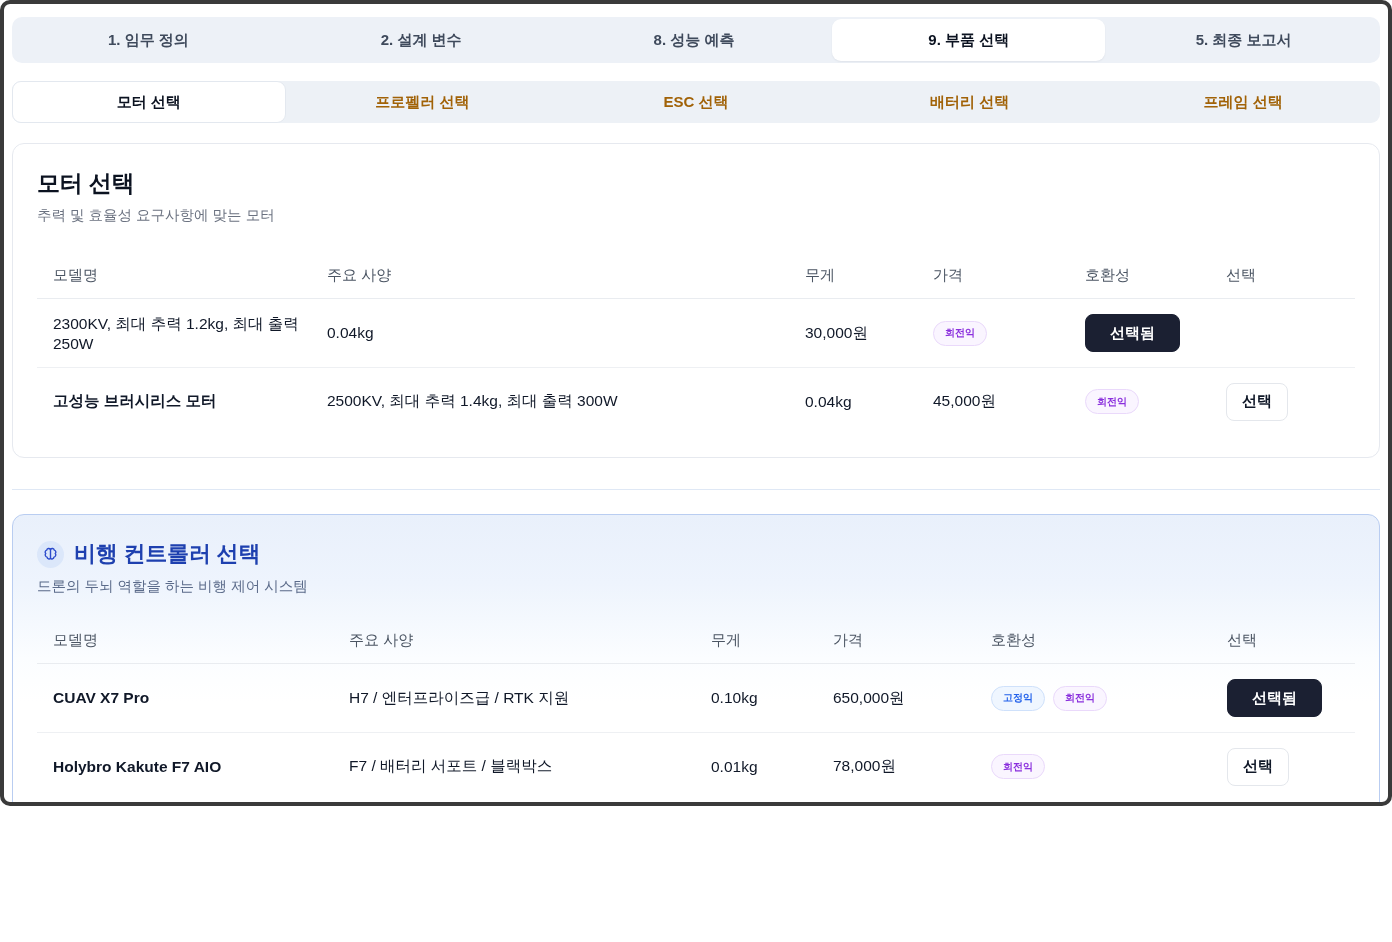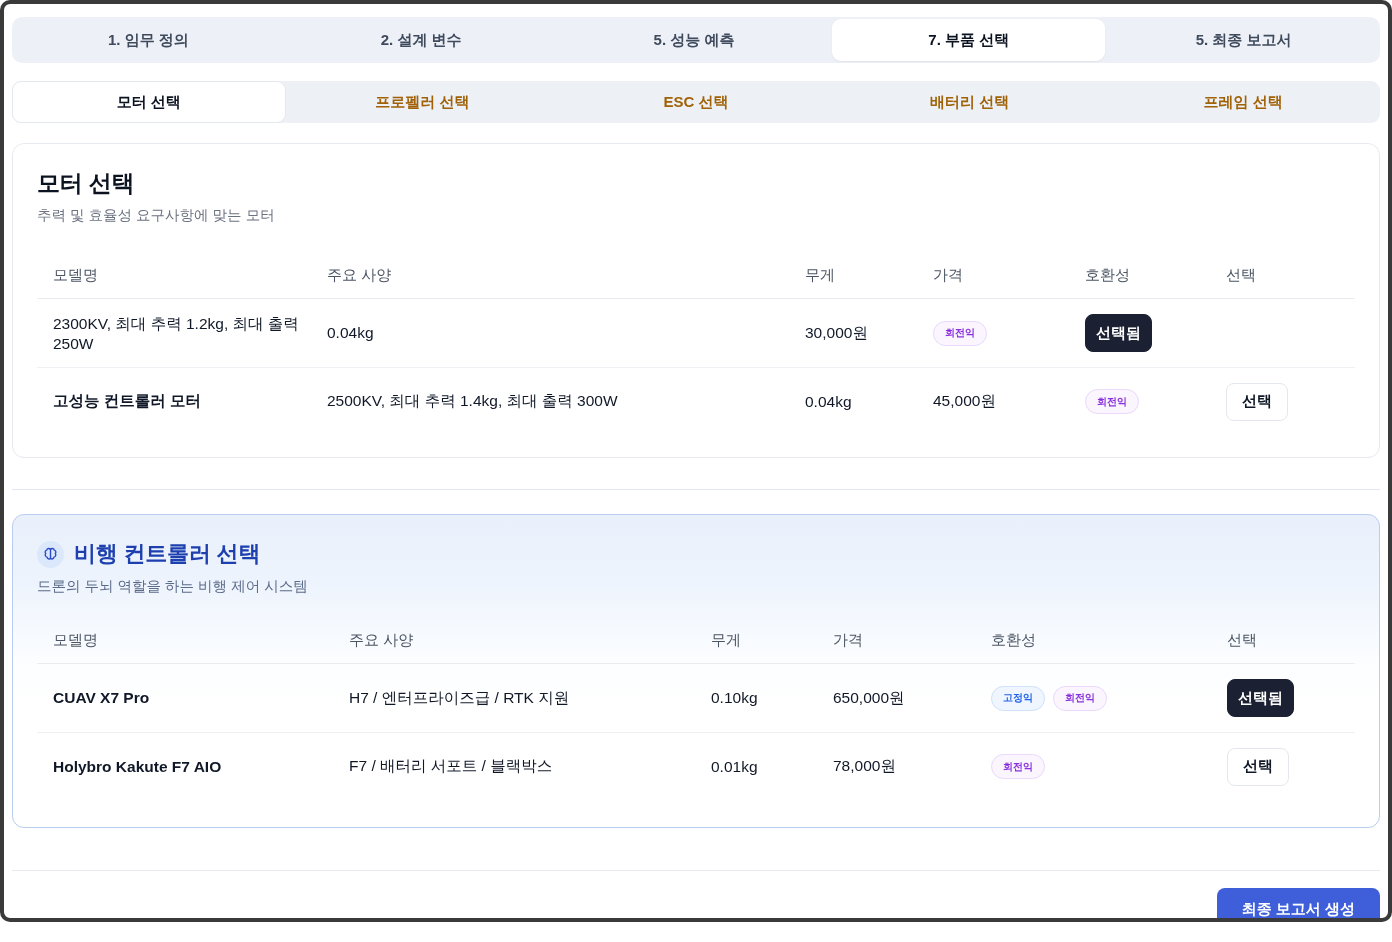--- a/index.html
+++ b/index.html
@@ -3,21 +3,21 @@
 <meta charset="utf-8">
 <style>
   * { margin: 0; padding: 0; box-sizing: border-box; }
   html, body { background: #ffffff; }
   body {
     font-family: "Liberation Sans", "DejaVu Sans", sans-serif;
     color: #0f172a;
   }
   .screen {
     width: 1392px;
-    height: 922px;
+    height: 806px;
     border: 4px solid #3a3a3a;
     border-radius: 10px;
     background: #ffffff;
     overflow: hidden;
     padding: 0 8px;
   }
 
   
   .stepper {
     margin-top: 13px;
@@ -174,21 +174,21 @@
     font-size: 15px;
     font-weight: 700;
     cursor: pointer;
     font-family: inherit;
   }
   .btn-selected {
     background: #1b2032;
     color: #ffffff;
     border: 1px solid #1b2032;
     height: 38px;
-    padding: 0 10px;
+    padding: 0 24px;
   }
   .btn-outline {
     background: #ffffff;
     color: #101828;
     border: 1px solid #e4e7ec;
     height: 38px;
     padding: 0 15px;
   }
 
   
@@ -213,22 +213,22 @@
   }
 </style>
 </head>
 <body>
 
 <div class="screen">
 
   <nav class="stepper">
     <div class="step">1. 임무 정의</div>
     <div class="step">2. 설계 변수</div>
-    <div class="step">5. 성능 예측</div>
-    <div class="step active">7. 부품 선택</div>
+    <div class="step">8. 성능 예측</div>
+    <div class="step active">9. 부품 선택</div>
     <div class="step">5. 최종 보고서</div>
   </nav>
 
   <nav class="subtabs">
     <div class="subtab active">모터 선택</div>
     <div class="subtab">프로펠러 선택</div>
     <div class="subtab">ESC 선택</div>
     <div class="subtab">배터리 선택</div>
     <div class="subtab">프레임 선택</div>
   </nav>
@@ -253,21 +253,21 @@
         <div>30,000원</div>
         <div class="badges">
           <span class="badge badge-purple">회전익</span>
         </div>
         <div>
           <button class="btn btn-selected">선택됨</button>
         </div>
       </div>
 
       <div class="trow tr motor-grid">
-        <div class="cell-model">고성능 컨트롤러 모터</div>
+        <div class="cell-model">고성능 브러시리스 모터</div>
         <div>2500KV, 최대 추력 1.4kg, 최대 출력 300W</div>
         <div>0.04kg</div>
         <div>45,000원</div>
         <div class="badges">
           <span class="badge badge-purple">회전익</span>
         </div>
         <div>
           <button class="btn btn-outline">선택</button>
         </div>
       </div>

